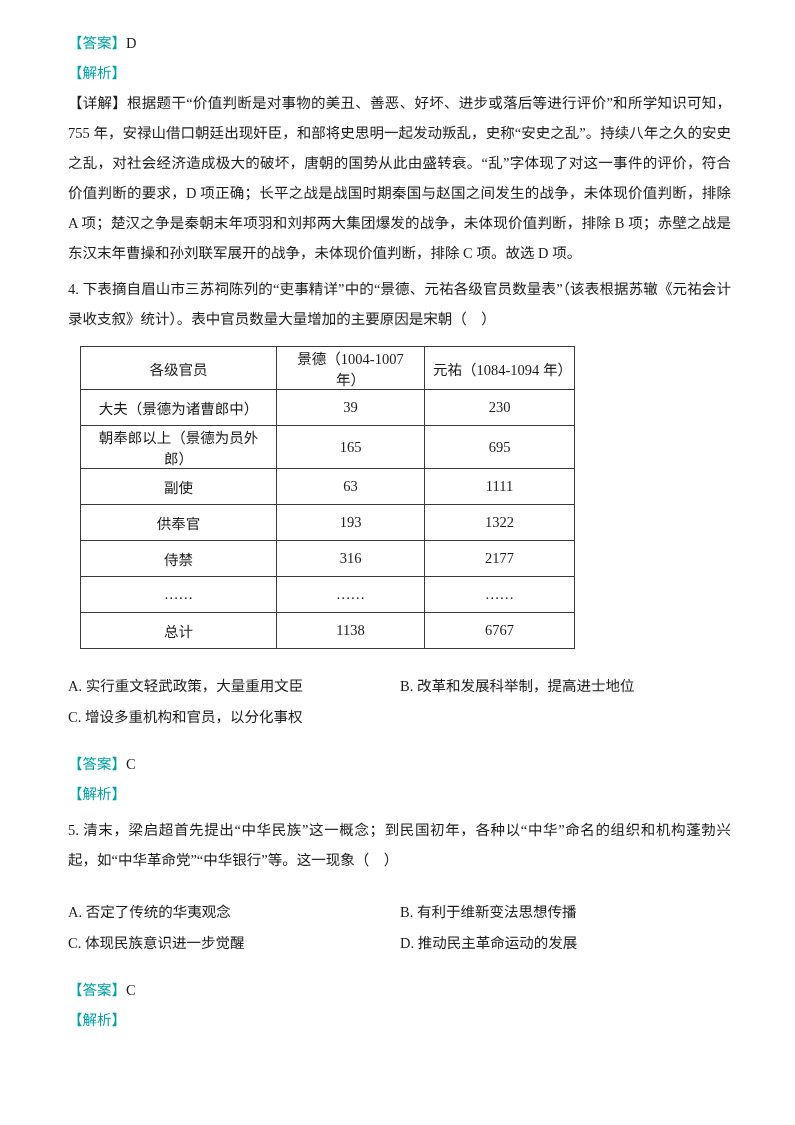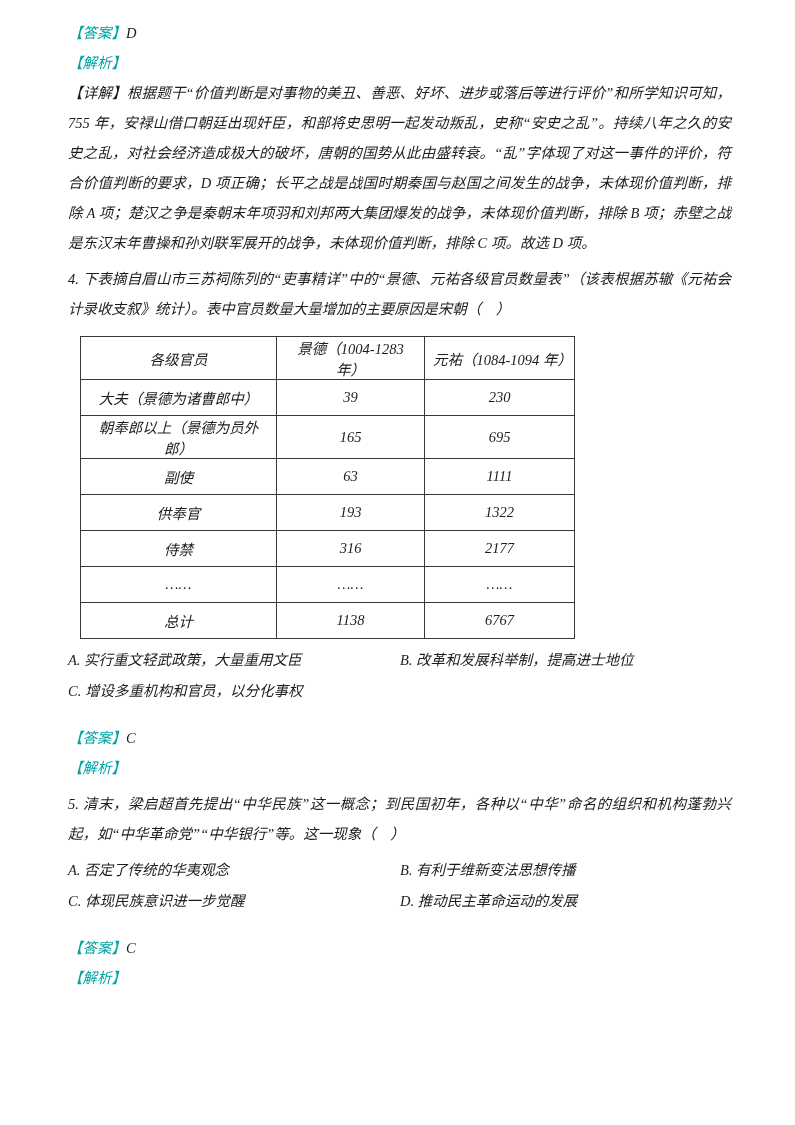--- a/index.html
+++ b/index.html
@@ -7,23 +7,22 @@
   body {
     width: 795px;
     height: 1125px;
     overflow: hidden;
     font-family: "Liberation Serif", "DejaVu Serif", serif;
     color: #1c1c1c;
   }
   .page {
     width: 795px;
     height: 1125px;
-    padding: 18px 64px 0 68px;
+    padding: 28px 64px 0 68px;
     font-size: 14.5px;
-    font-style: italic;
   }
   .para {
     line-height: 30px;
     text-align: justify;
     text-justify: inter-ideograph;
   }
   .accent { color: #00a3a3; }
   .answer-line { line-height: 30px; }
   .stem { margin-top: 6px; }
   table.q-table {
@@ -40,21 +39,21 @@
     padding: 0 8px;
     color: #1c1c1c;
   }
   table.q-table .col-name { width: 196px; }
   table.q-table .col-a { width: 148px; }
   table.q-table .col-b { width: 150px; }
   .options {
     display: grid;
     grid-template-columns: 332px 1fr;
     line-height: 31px;
-    margin-top: 6px;
+    margin-top: 22px;
   }
   .mt4 { margin-top: 16px; }
 </style>
 </head>
 <body>
 
 <div class="page">
 
   <div class="answer-line">
     <span class="accent">【答案】</span><span>D</span>
@@ -63,21 +62,21 @@
     <span class="accent">【解析】</span>
   </div>
   <div class="para">【详解】根据题干“价值判断是对事物的美丑、善恶、好坏、进步或落后等进行评价”和所学知识可知，755 年，安禄山借口朝廷出现奸臣，和部将史思明一起发动叛乱，史称“安史之乱”。持续八年之久的安史之乱，对社会经济造成极大的破坏，唐朝的国势从此由盛转衰。“乱”字体现了对这一事件的评价，符合价值判断的要求，D 项正确；长平之战是战国时期秦国与赵国之间发生的战争，未体现价值判断，排除 A 项；楚汉之争是秦朝末年项羽和刘邦两大集团爆发的战争，未体现价值判断，排除 B 项；赤壁之战是东汉末年曹操和孙刘联军展开的战争，未体现价值判断，排除 C 项。故选 D 项。</div>
 
   <div class="para stem">4. 下表摘自眉山市三苏祠陈列的“吏事精详”中的“景德、元祐各级官员数量表”（该表根据苏辙《元祐会计录收支叙》统计）。表中官员数量大量增加的主要原因是宋朝（　）</div>
 
   <table class="q-table">
     <tbody>
       <tr>
         <th class="col-name">各级官员</th>
-        <th class="col-a">景德（1004-1283 年）</th>
+        <th class="col-a">景德（1004-1007 年）</th>
         <th class="col-b">元祐（1084-1094 年）</th>
       </tr>
       <tr>
         <td>大夫（景德为诸曹郎中）</td>
         <td>39</td>
         <td>230</td>
       </tr>
       <tr>
         <td>朝奉郎以上（景德为员外郎）</td>
         <td>165</td>

